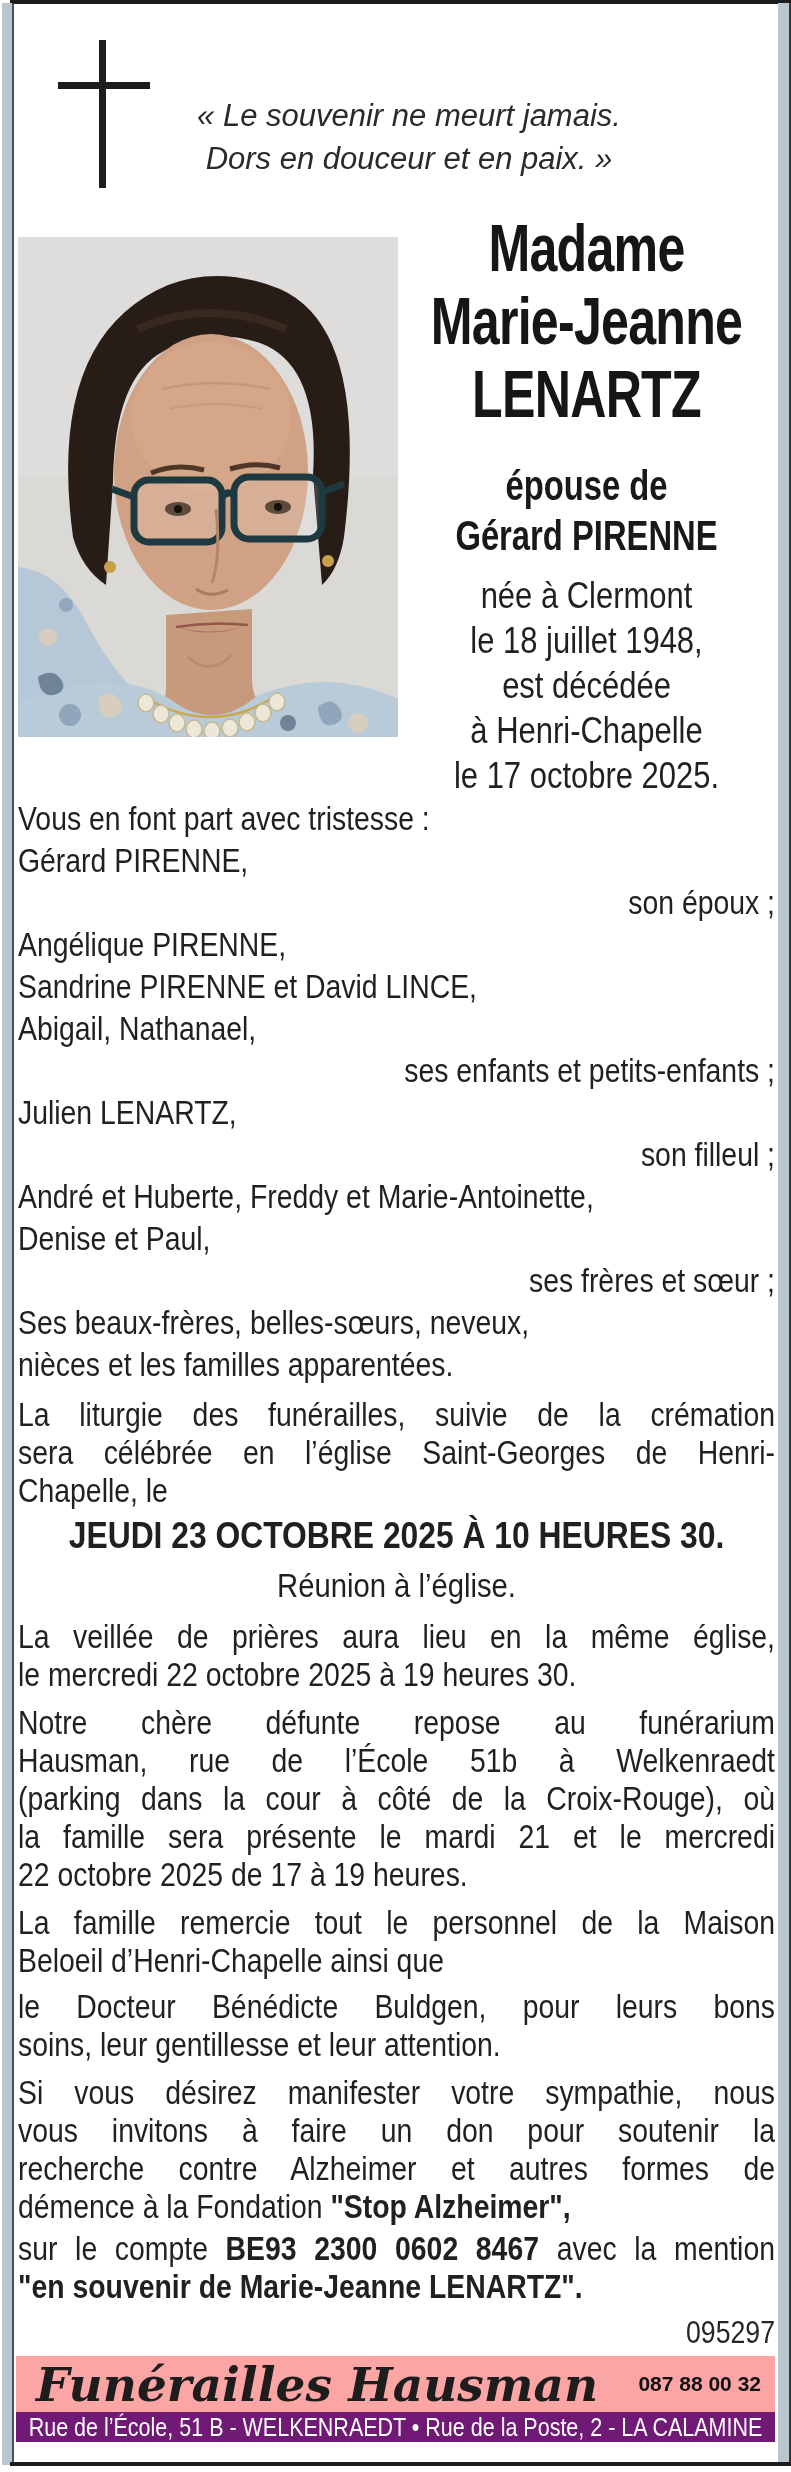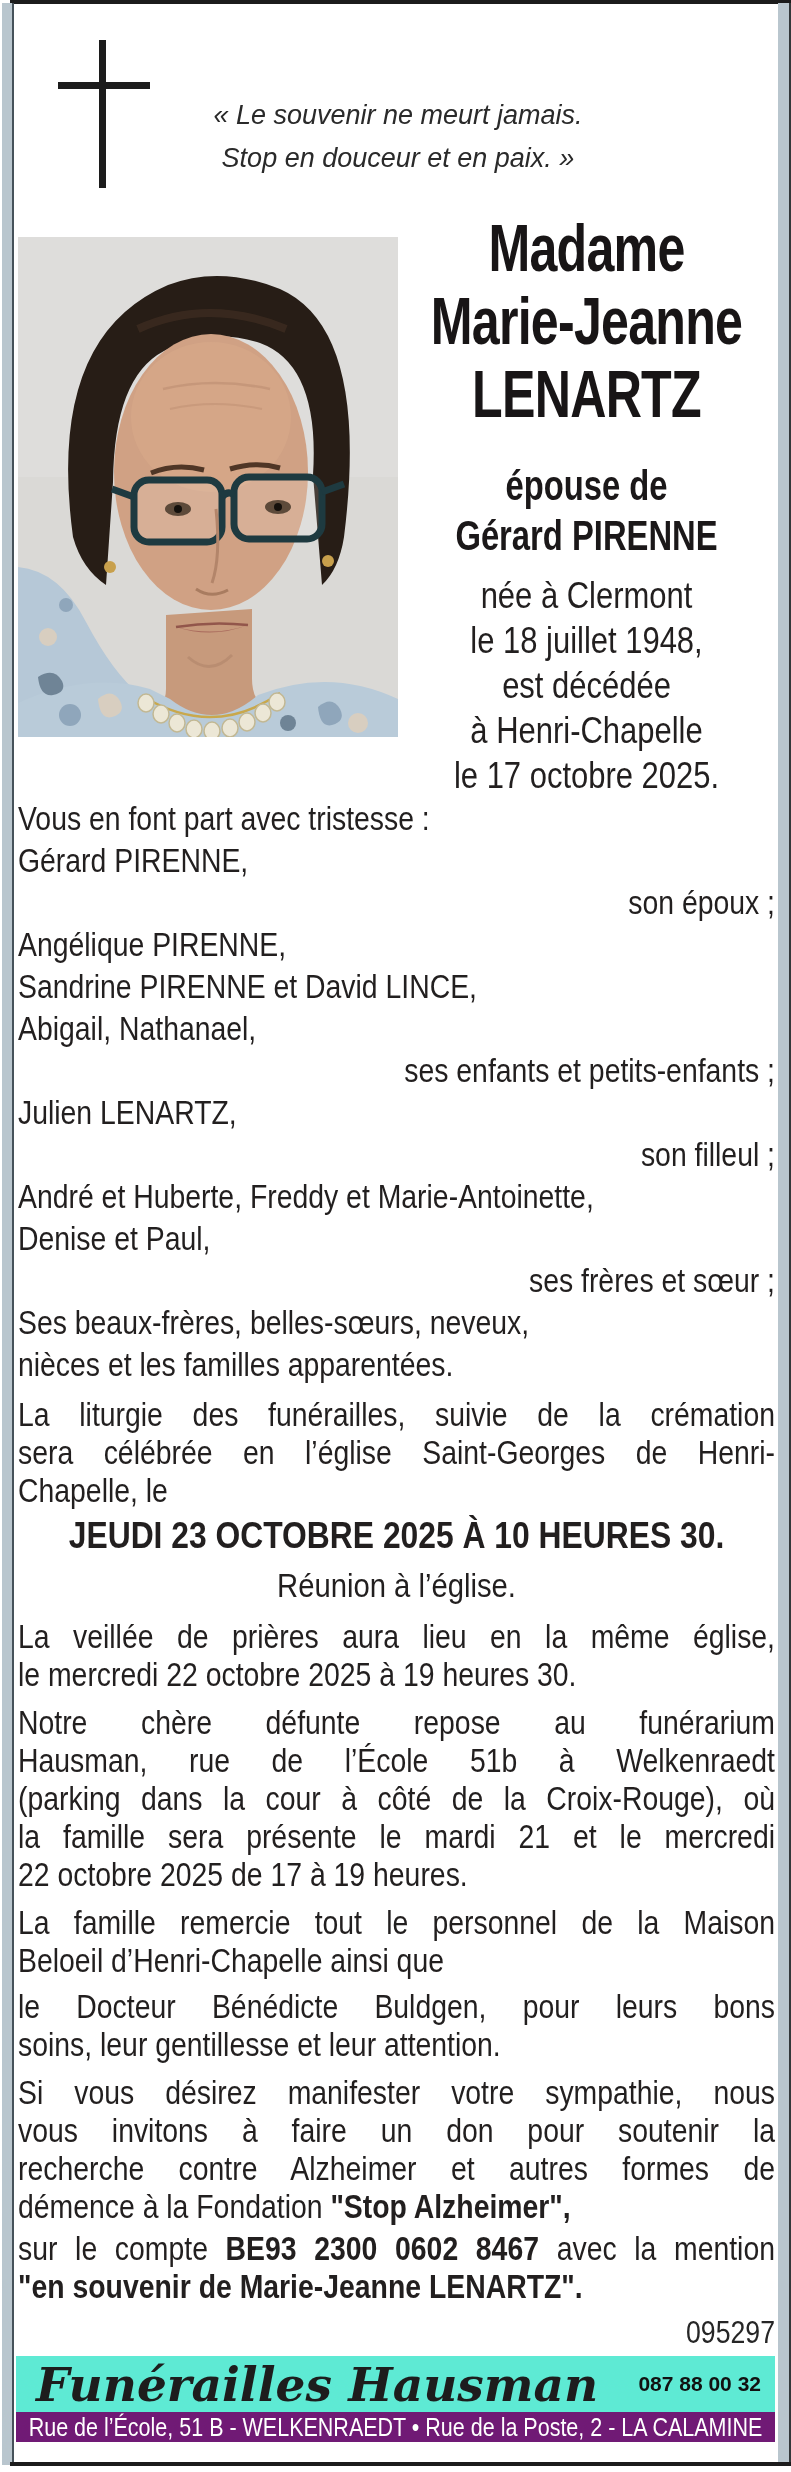--- a/index.html
+++ b/index.html
@@ -16,22 +16,22 @@
   .content { position:absolute; left:18px; right:16px; top:0; }
   
   .c76 { width:131.58%; transform:scaleX(0.76); transform-origin:0 0; }
   .c78 { width:128.2%;  transform:scaleX(0.78); transform-origin:0 0; }
   .c86 { width:116.28%; transform:scaleX(0.86); transform-origin:0 0; }
   
   .top-section { position:relative; height:232px; }
   .cross { position:absolute; left:40px; top:40px; width:92px; height:148px; }
   .cross-v { position:absolute; left:41px; top:0; width:7px; height:148px; background:#1c1c1c; }
   .cross-h { position:absolute; left:0; top:42px; width:92px; height:7px; background:#1c1c1c; }
-  .quote { position:absolute; left:110px; top:94px; width:540px; text-align:center;
-           font-style:italic; font-size:27px; line-height:43px; color:#2a2a2a; }
+  .quote { position:absolute; left:121px; top:94px; width:540px; text-align:center;
+           font-style:italic; font-size:31px; line-height:43px; color:#2a2a2a; }
   
   .columns { display:flex; }
   .photo-wrap { width:380px; height:500px; margin-top:5px; flex:0 0 auto; }
   .right-col { flex:1 1 auto; margin-top:-20px; min-width:0; }
   .name-block { text-align:center; font-weight:bold; font-size:66px; line-height:73px;
                 letter-spacing:-1px; color:#181516; }
   .spouse-block { margin-top:30px; text-align:center; font-weight:bold;
                   font-size:42px; line-height:50px; color:#1b1819; }
   .vitals-block { margin-top:12px; text-align:center; font-size:36px; line-height:45px; }
   
@@ -42,21 +42,21 @@
   .par  { line-height:38px; margin-top:10px; }
   .par.tight { margin-top:8px; }
   .jl { text-align:justify; text-align-last:justify; }
   .ceremony { font-size:37px; font-weight:bold; line-height:52px; text-align:center; }
   .meeting  { font-size:34px; line-height:46px; text-align:center; }
   .b { font-weight:bold; }
   .acct { margin-top:4px; }
   
   .footer { position:absolute; left:16px; right:16px; top:2316px; }
   .ref { text-align:right; font-size:31px; line-height:34px; margin-bottom:6px; color:#262626; }
-  .banner { height:56px; background:#5eead4; display:flex; align-items:center;
+  .banner { height:56px; background:#fca5a5; display:flex; align-items:center;
             justify-content:space-between; padding:0 14px 0 20px; box-sizing:border-box; }
   .fh-name { font-family:"DejaVu Serif", serif; font-style:italic; font-weight:bold;
              font-size:47px; color:#1d1d1d; white-space:nowrap; }
   .fh-phone { font-weight:bold; font-size:21px; letter-spacing:0; color:#111; white-space:nowrap; }
   .addr-bar { height:30px; background:#701a75; overflow:hidden; }
   .addr-inner { text-align:center; color:#ffffff; font-size:25px; line-height:30px; white-space:nowrap; }
 </style>
 </head>
 <body>
 
@@ -68,21 +68,21 @@
 
   <div class="content">
 
     <div class="top-section">
       <div class="cross">
         <span class="cross-v"></span>
         <span class="cross-h"></span>
       </div>
       <div class="quote">
         <div>« Le souvenir ne meurt jamais.</div>
-        <div>Stop en douceur et en paix. »</div>
+        <div>Dors en douceur et en paix. »</div>
       </div>
     </div>
 
     <div class="columns">
       <div class="photo-wrap">
         <svg viewBox="0 0 380 500" width="380" height="500">
           <rect width="380" height="500" fill="#dad9d6"></rect>
           <rect x="0" y="0" width="380" height="240" fill="#dedddb"></rect>
 
           <path d="M0,500 L0,330 Q42,334 68,385 Q95,436 122,458 Q58,450 0,500 Z" fill="#b6c8d7"></path>

